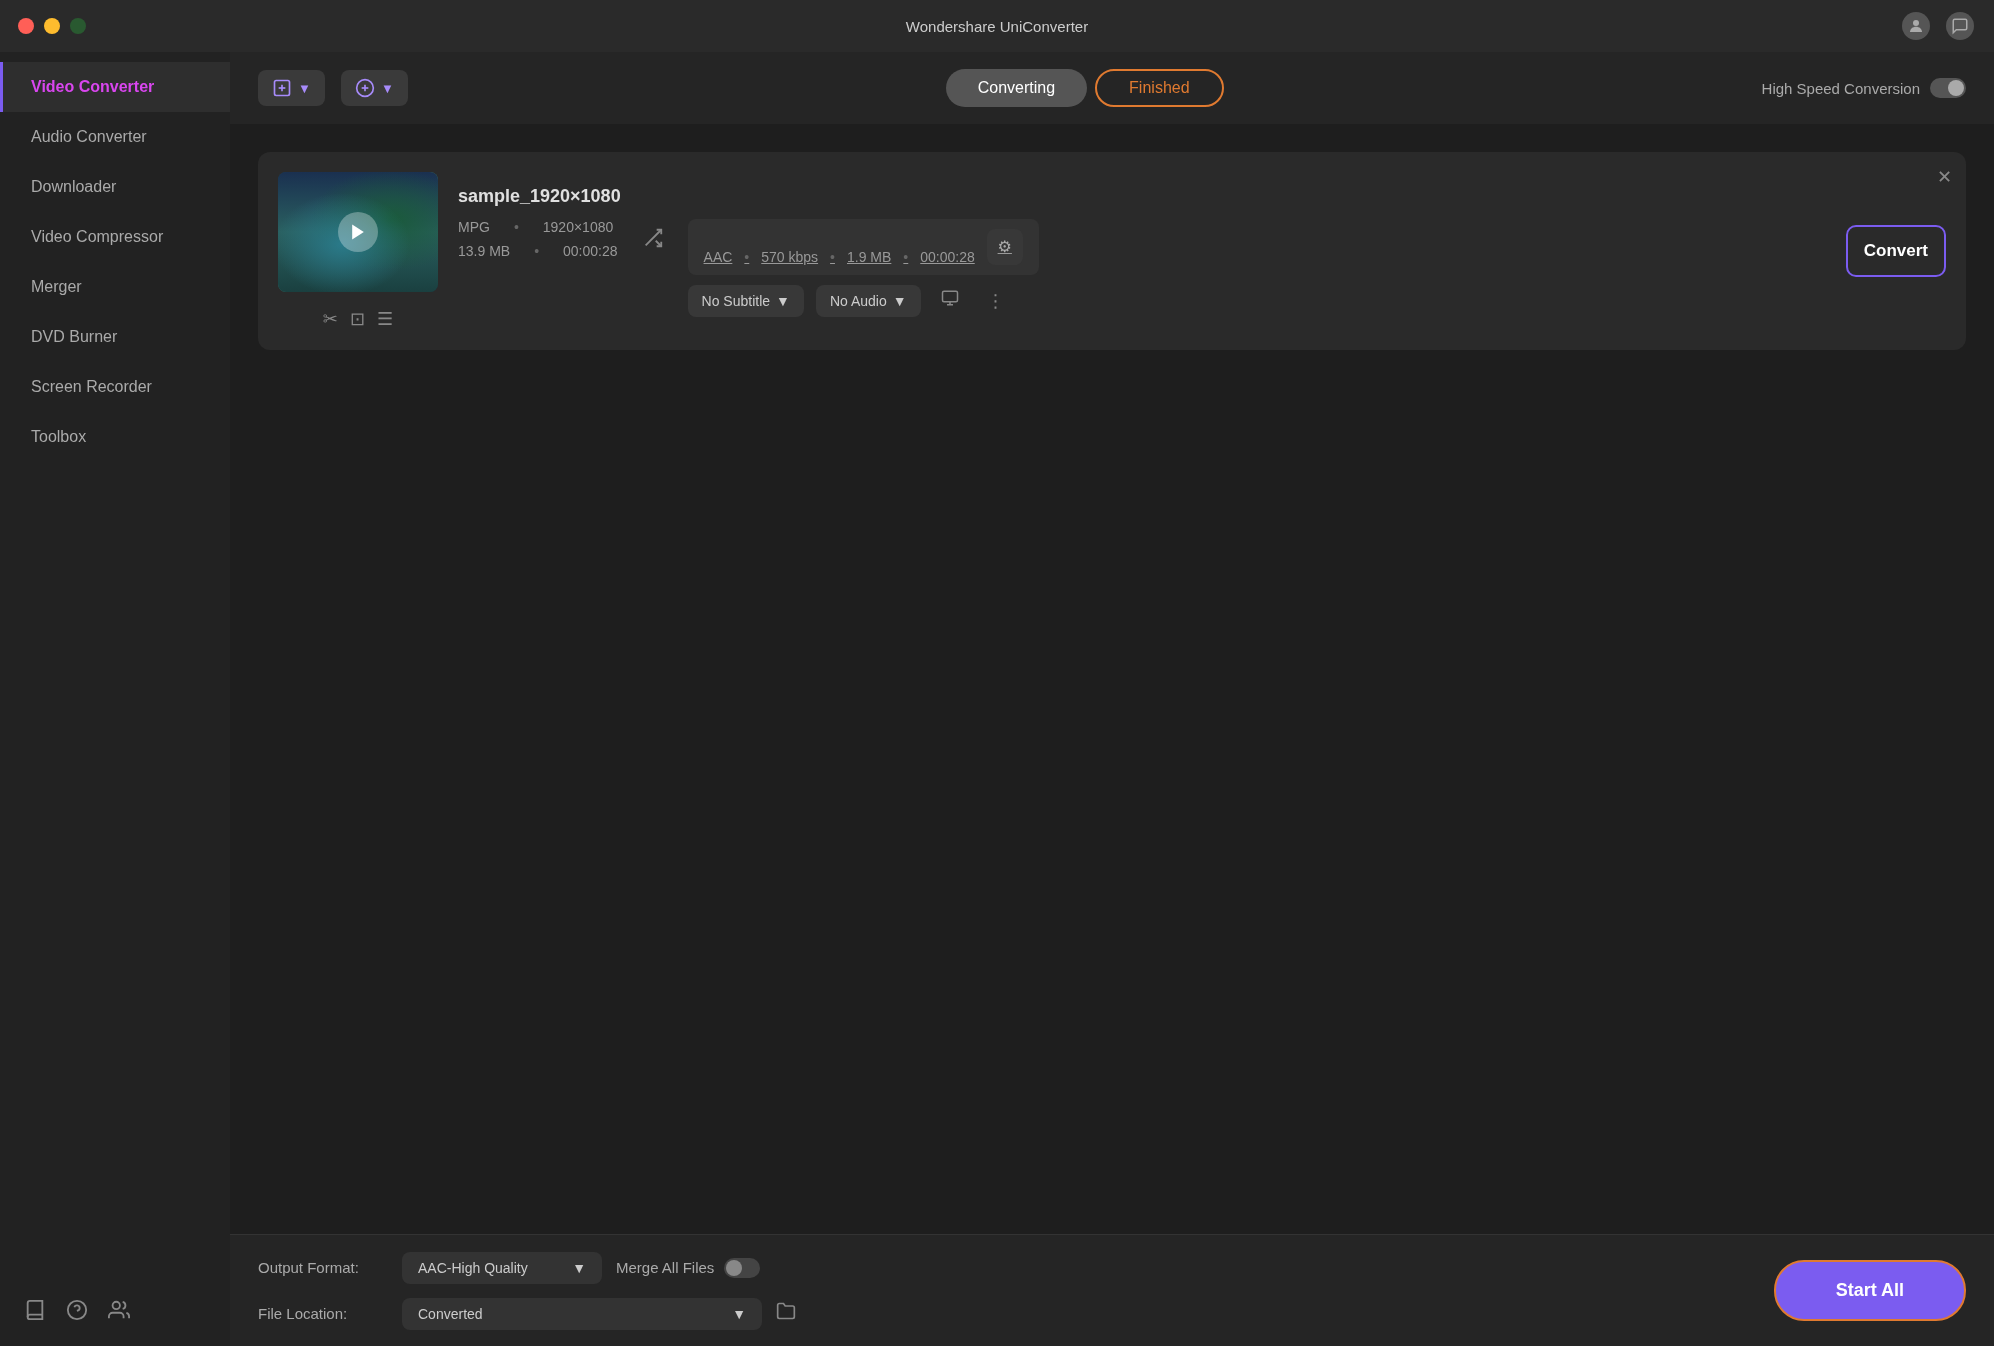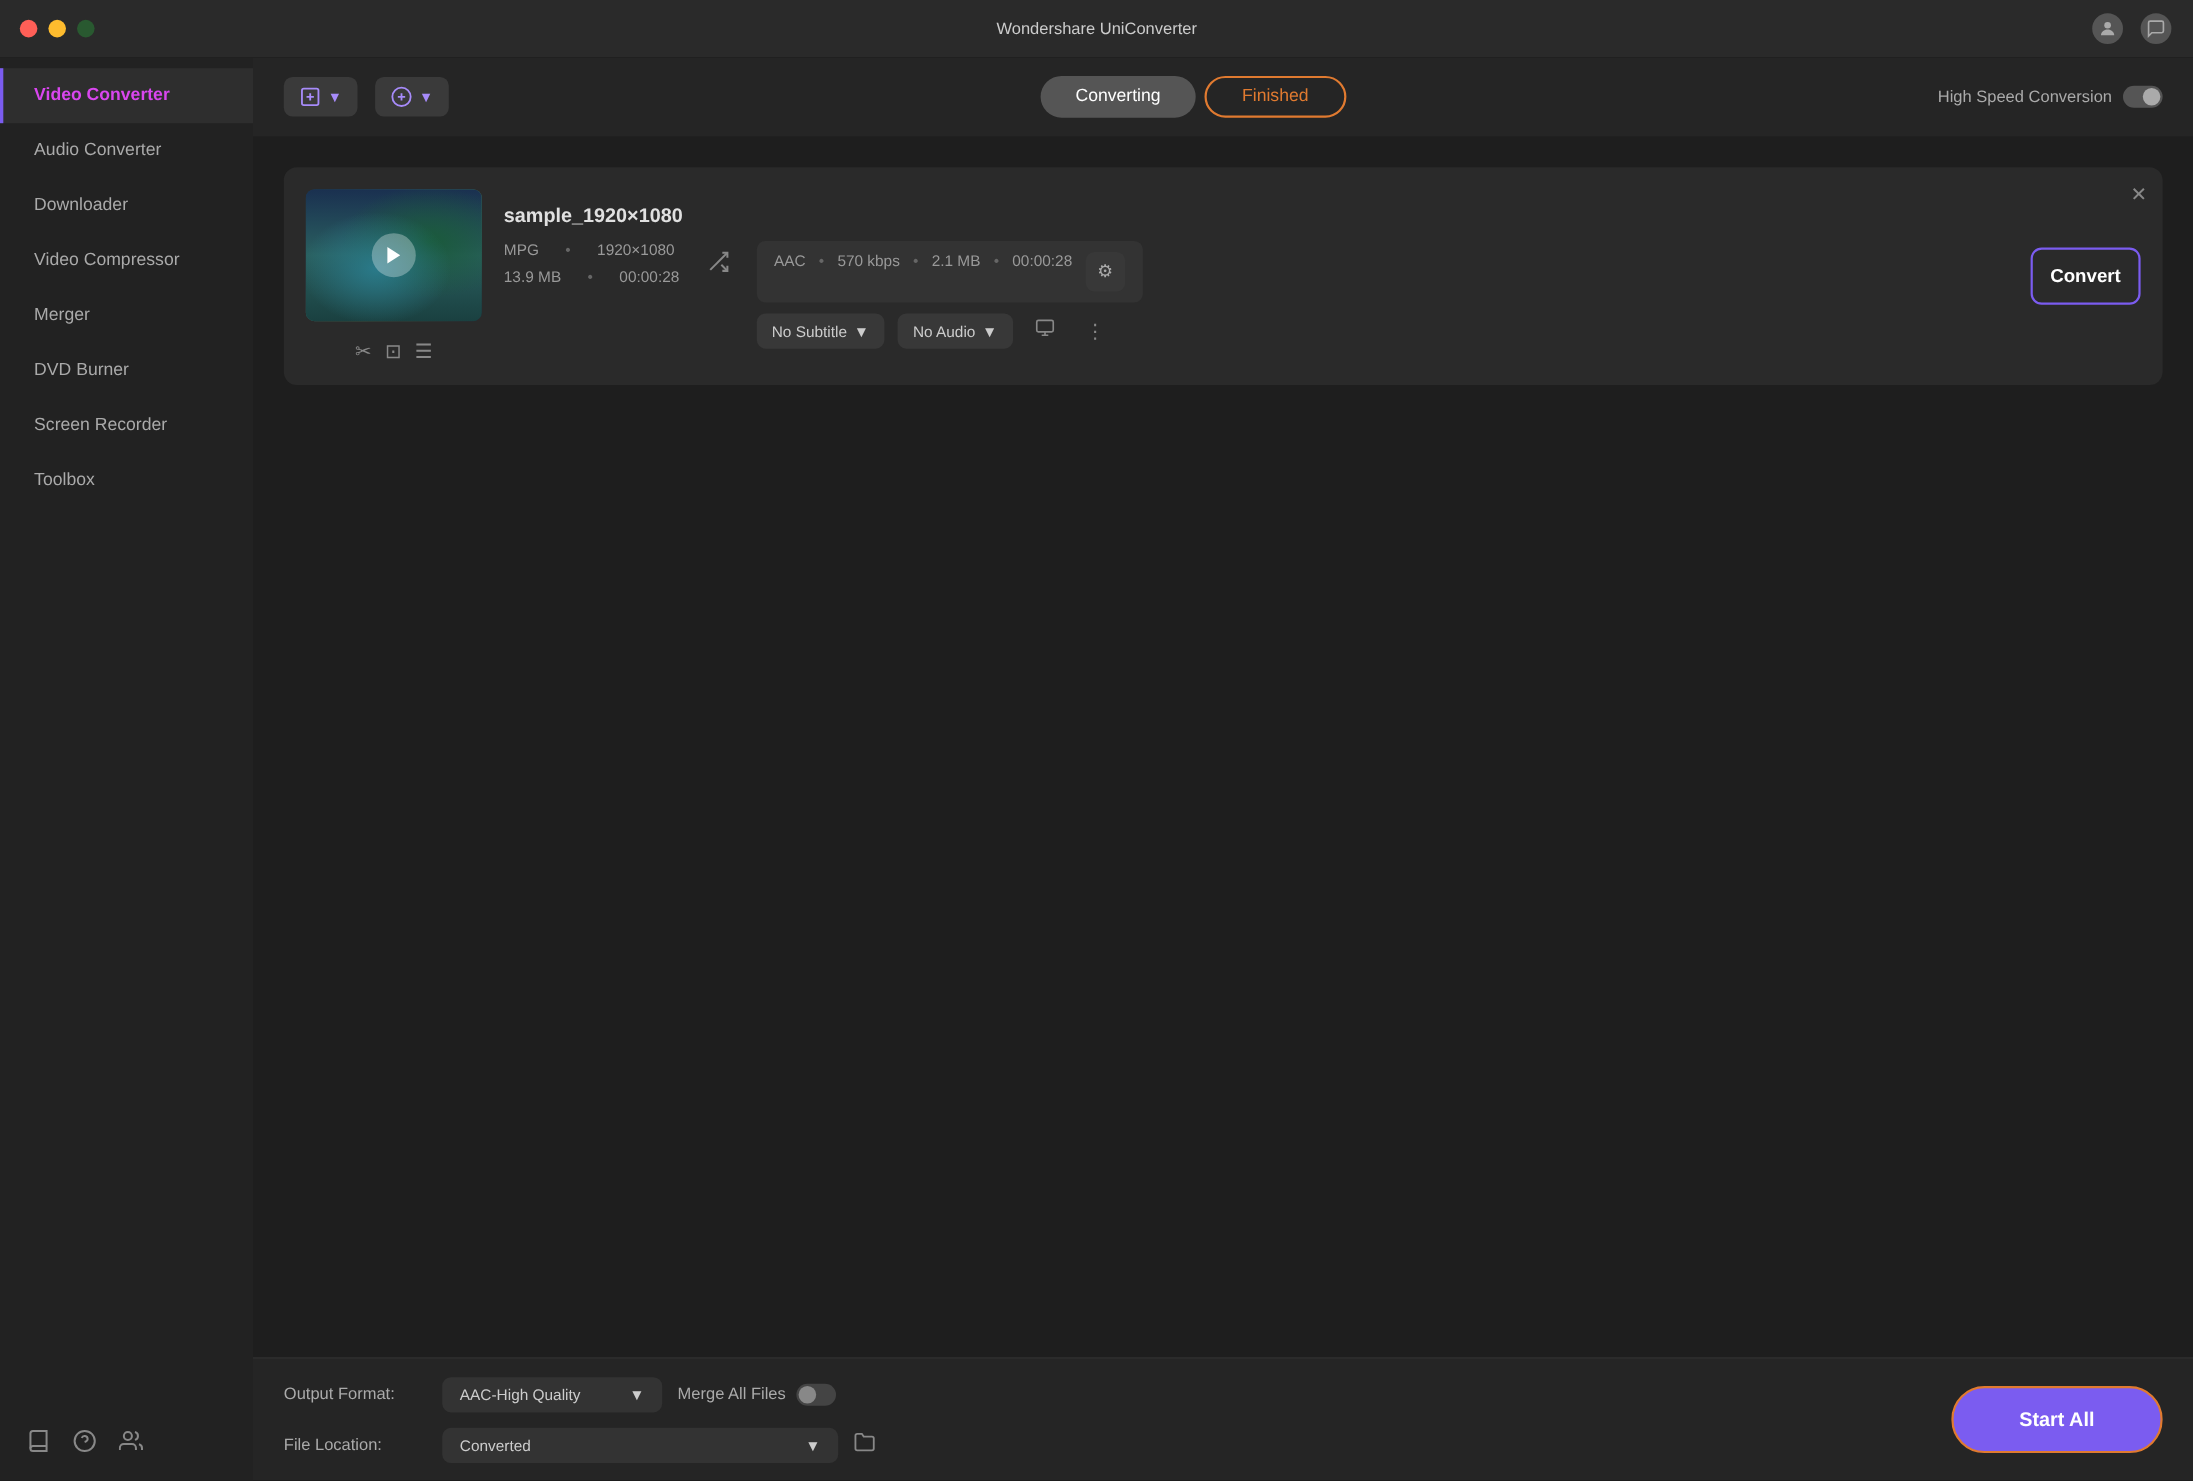--- a/index.html
+++ b/index.html
@@ -255,27 +255,28 @@
       gap: 24px;
       font-size: 14px;
       color: #999;
       margin-bottom: 8px;
     }
     .meta-dot {
       color: #666;
     }
     .output-info {
       display: flex;
-      align-items: flex-start;
+      align-items: flex-end;
       gap: 12px;
       font-size: 14px;
       color: #999;
       background: #333;
       padding: 10px 16px;
       border-radius: 8px;
+      text-decoration: underline;
     }
     .output-controls {
       display: flex;
       gap: 12px;
       margin-top: 10px;
     }
     .dropdown-btn {
       display: flex;
       align-items: center;
       gap: 6px;
@@ -588,21 +589,21 @@
                   <line x1="15" y1="15" x2="21" y2="21"></line>
               </svg>
             </div>
 
             <div>
               <div class="output-info">
                 <span>AAC</span>
                 <span class="meta-dot">•</span>
                 <span>570 kbps</span>
                 <span class="meta-dot">•</span>
-                <span>2.1 MB</span>
+                <span>1.9 MB</span>
                 <span class="meta-dot">•</span>
                 <span>00:00:28</span>
                 <button class="settings-btn">⚙</button>
               </div>
 
               <div class="output-controls">
                 <button class="dropdown-btn">
                   <span>No Subtitle</span>
                   <span>▼</span>
                 </button>

